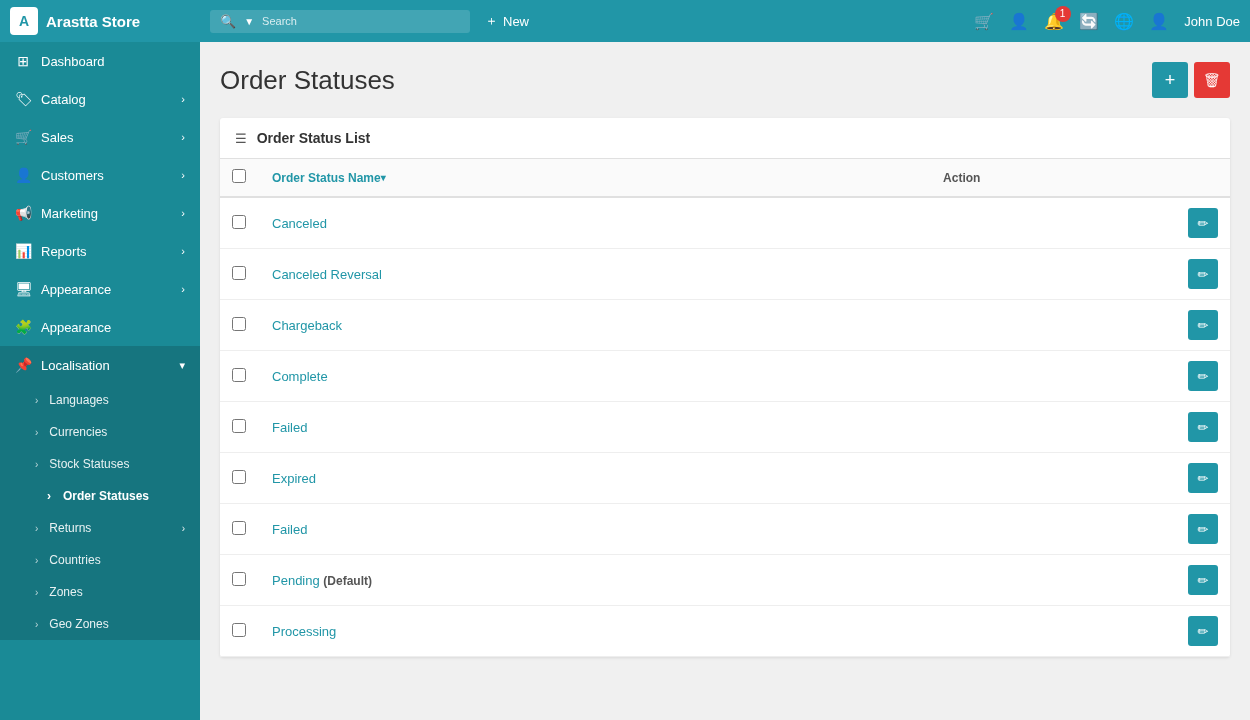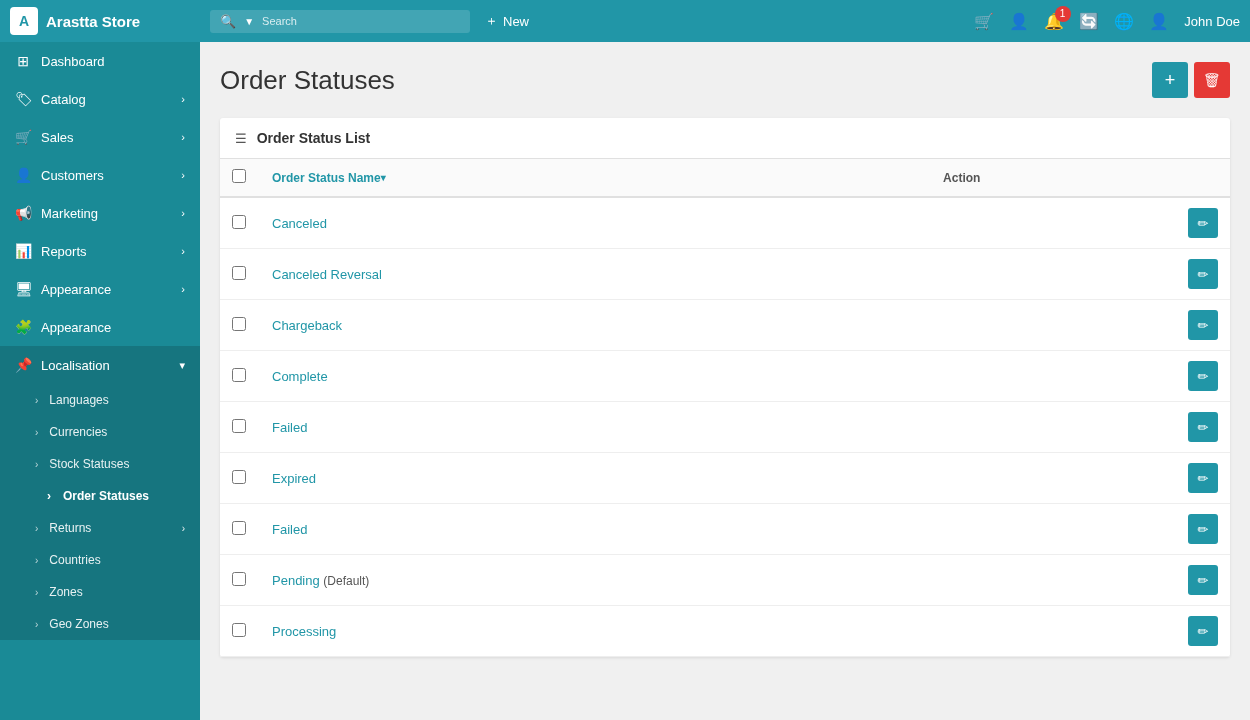--- a/index.html
+++ b/index.html
@@ -220,21 +220,21 @@
     tbody td {
       padding: 10px 12px;
       vertical-align: middle;
     }
     .status-name {
       color: #2196a7;
       font-size: 13px;
     }
     .status-name .default-badge {
       color: #555;
-      font-weight: normal;
+      font-weight: bold;
       font-size: 12px;
     }
     .action-cell {
       text-align: right;
     }
     .btn-edit {
       background: #2196a7;
       color: white;
       border: none;
       border-radius: 3px;

